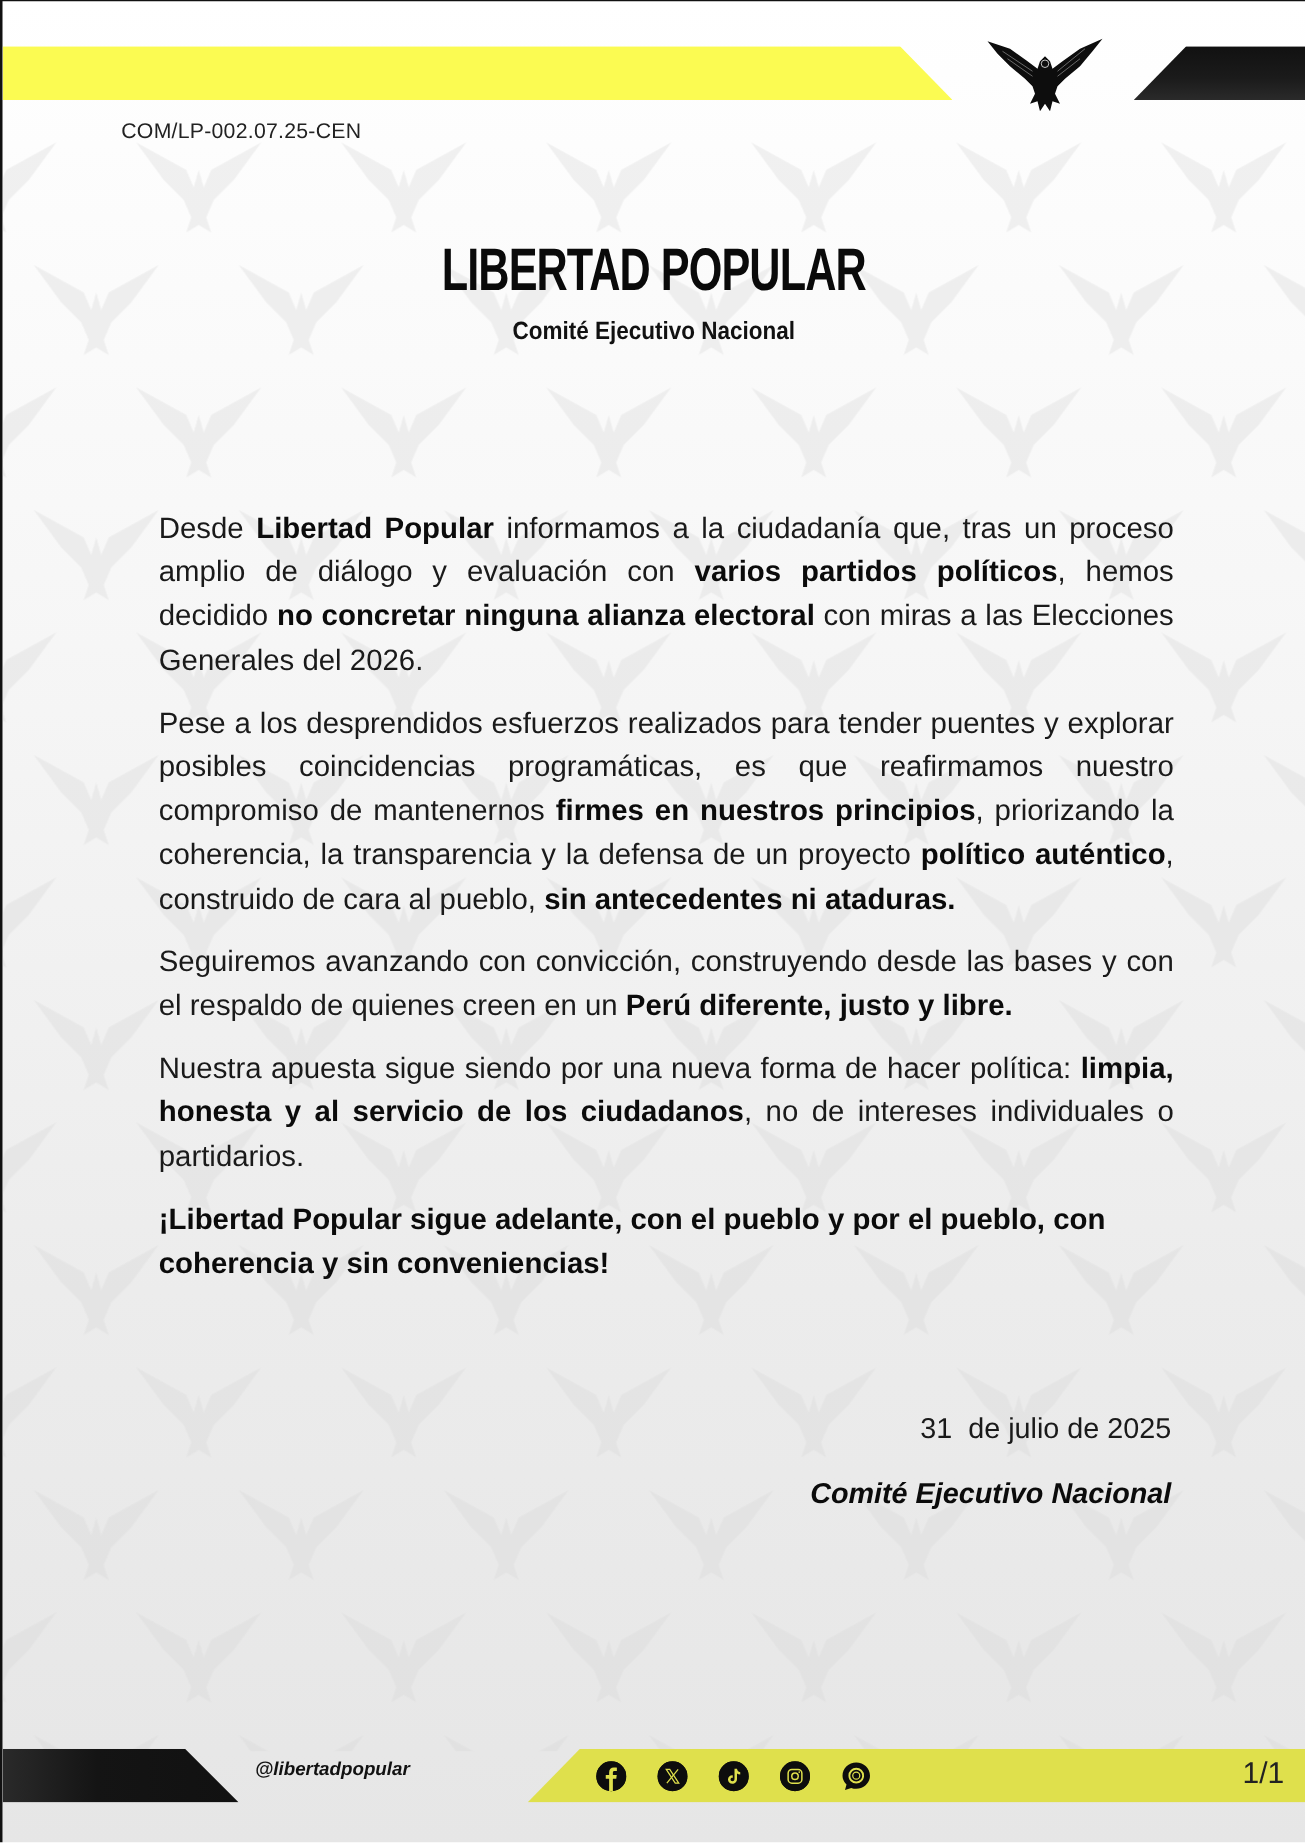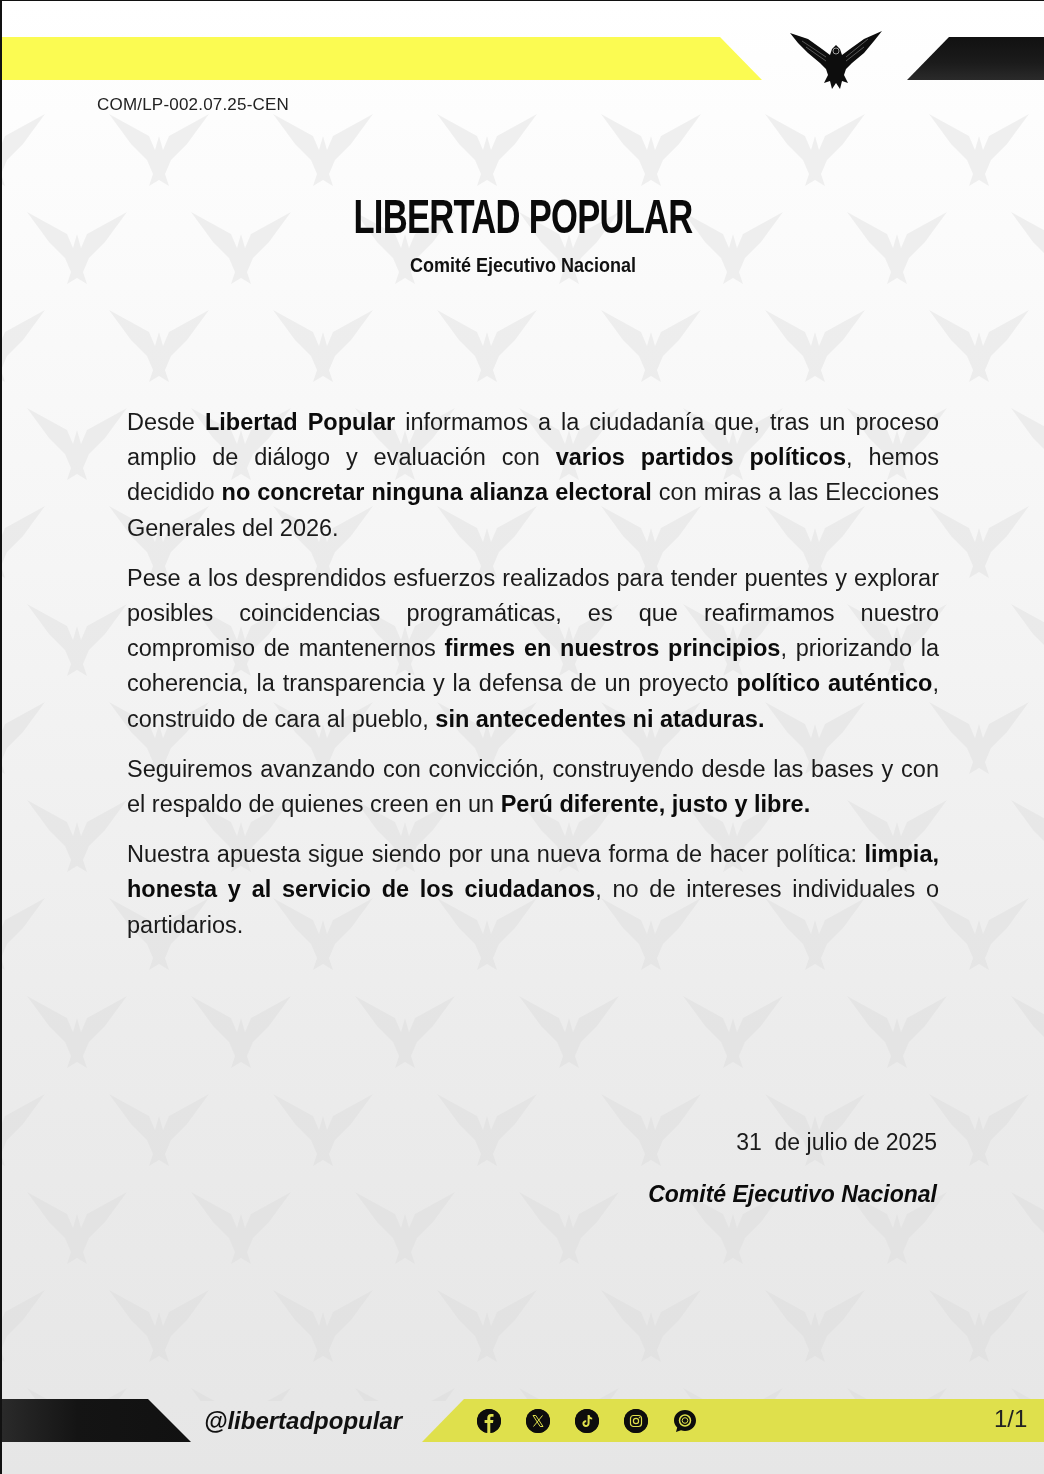--- a/index.html
+++ b/index.html
@@ -76,21 +76,21 @@
       background: linear-gradient(90deg, #2a2a2a 0%, #141414 40%, #111 100%);
       clip-path: polygon(0 0, 146px 0, 189px 100%, 0 100%);
     }
     .bottom-yellow {
       left: 420px; top: 1398px; width: 624px; height: 43px;
       background: #dfe04c;
       clip-path: polygon(42px 0, 100% 0, 100% 100%, 0 100%);
     }
     .handle {
       position: absolute; left: 202px; top: 1406px;
-      font-size: 24px; font-weight: 700; font-style: italic; color: #111;
+      font-size: 15px; font-weight: 700; font-style: italic; color: #111;
     }
     .socials {
       position: absolute; left: 475px; top: 1408px; height: 24px;
       display: flex; gap: 25px;
     }
     .soc {
       width: 24px; height: 24px; border-radius: 50%; background: #0d0d0d;
       display: flex; align-items: center; justify-content: center;
       color: #dfe04c; font-size: 13px; font-weight: 700;
       position: relative;
@@ -132,20 +132,21 @@
   <div class="ref-code">COM/LP-002.07.25-CEN</div>
 
   <div class="title">LIBERTAD POPULAR</div>
   <div class="subtitle">Comité Ejecutivo Nacional</div>
 
   <div class="body">
     <p><span>Desde </span><b>Libertad Popular</b><span> informamos a la ciudadanía que, tras un proceso amplio de diálogo y evaluación con </span><b>varios partidos políticos</b><span>, hemos decidido </span><b>no concretar ninguna alianza electoral</b><span> con miras a las Elecciones Generales del 2026.</span></p>
     <p><span>Pese a los desprendidos esfuerzos realizados para tender puentes y explorar posibles coincidencias programáticas, es que reafirmamos nuestro compromiso de mantenernos </span><b>firmes en nuestros principios</b><span>, priorizando la coherencia, la transparencia y la defensa de un proyecto </span><b>político auténtico</b><span>, construido de cara al pueblo, </span><b>sin antecedentes ni ataduras.</b></p>
     <p><span>Seguiremos avanzando con convicción, construyendo desde las bases y con el respaldo de quienes creen en un </span><b>Perú diferente, justo y libre.</b></p>
     <p><span>Nuestra apuesta sigue siendo por una nueva forma de hacer política: </span><b>limpia, honesta y al servicio de los ciudadanos</b><span>, no de intereses individuales o partidarios.</span></p>
+    <p class="closing">¡Libertad Popular sigue adelante, con el pueblo y por el pueblo, con coherencia y sin conveniencias!</p>
   </div>
 
   <div class="date" style="white-space: pre;">31  de julio de 2025</div>
   <div class="signature">Comité Ejecutivo Nacional</div>
 
   <div class="band bottom-black"></div>
   <div class="band bottom-yellow"></div>
 
   <div class="handle">@libertadpopular</div>
 

